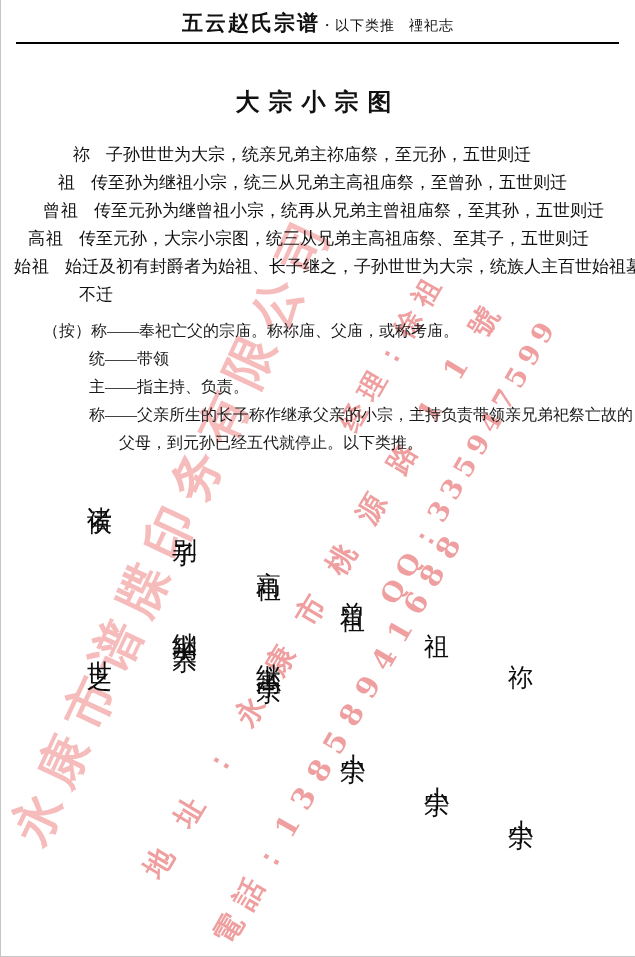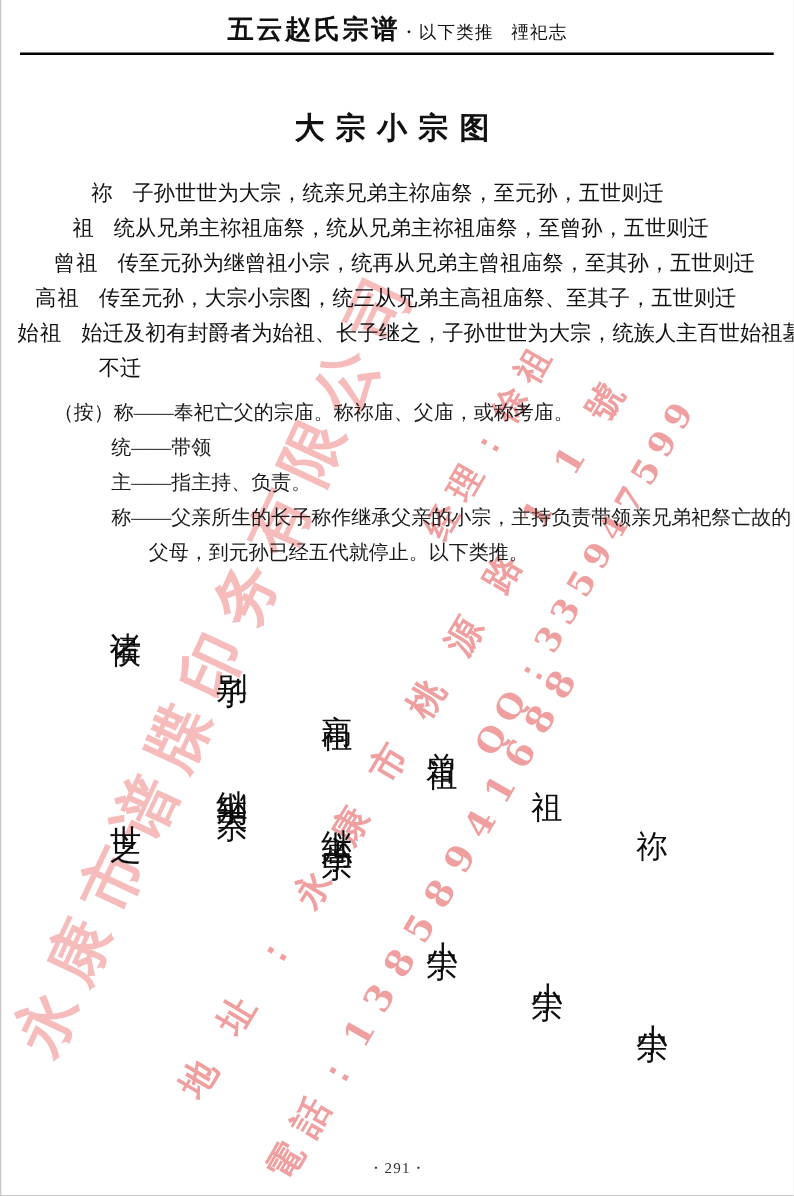--- a/index.html
+++ b/index.html
@@ -70,21 +70,21 @@
 
     <div class="hdr">
       <span class="book">五云赵氏宗谱</span><span class="small">・</span><span class="small">以下类推</span><span class="gap"></span><span class="small">禋祀志</span>
     </div>
     <div class="rule"></div>
 
     <div class="page-title">大宗小宗图</div>
 
     <div class="defs">
       <div class="def-row r1"><span class="def-label">祢</span><span>子孙世世为大宗，统亲兄弟主祢庙祭，至元孙，五世则迁</span></div>
-      <div class="def-row r2"><span class="def-label">祖</span><span>统从兄弟主祢祖庙祭，统从兄弟主祢祖庙祭，至曾孙，五世则迁</span></div>
+      <div class="def-row r2"><span class="def-label">祖</span><span>传至孙为继祖小宗，统三从兄弟主高祖庙祭，至曾孙，五世则迁</span></div>
       <div class="def-row r3"><span class="def-label">曾祖</span><span>传至元孙为继曾祖小宗，统再从兄弟主曾祖庙祭，至其孙，五世则迁</span></div>
       <div class="def-row r4"><span class="def-label">高祖</span><span>传至元孙，大宗小宗图，统三从兄弟主高祖庙祭、至其子，五世则迁</span></div>
       <div class="def-row r5"><span class="def-label">始祖</span><span>始迁及初有封爵者为始祖、长子继之，子孙世世为大宗，统族人主百世始祖墓祭</span></div>
       <div class="def-row r6"><span>不迁</span></div>
     </div>
 
     <div class="notes">
       <div class="note-row n0">（按）称——奉祀亡父的宗庙。称祢庙、父庙，或称考庙。</div>
       <div class="note-row n1">统——带领</div>
       <div class="note-row n1">主——指主持、负责。</div>
@@ -99,14 +99,13 @@
   <div class="v c2b">继别大宗</div>
   <div class="v c3t">高祖</div>
   <div class="v c3b">继高小宗</div>
   <div class="v c4t">曾祖</div>
   <div class="v c4b">小宗</div>
   <div class="v c5t">祖</div>
   <div class="v c5b">小宗</div>
   <div class="v c6t">祢</div>
   <div class="v c6b">小宗</div>
 
-  <div class="footer">・291・</div>
 </div>
 
 </body></html>

